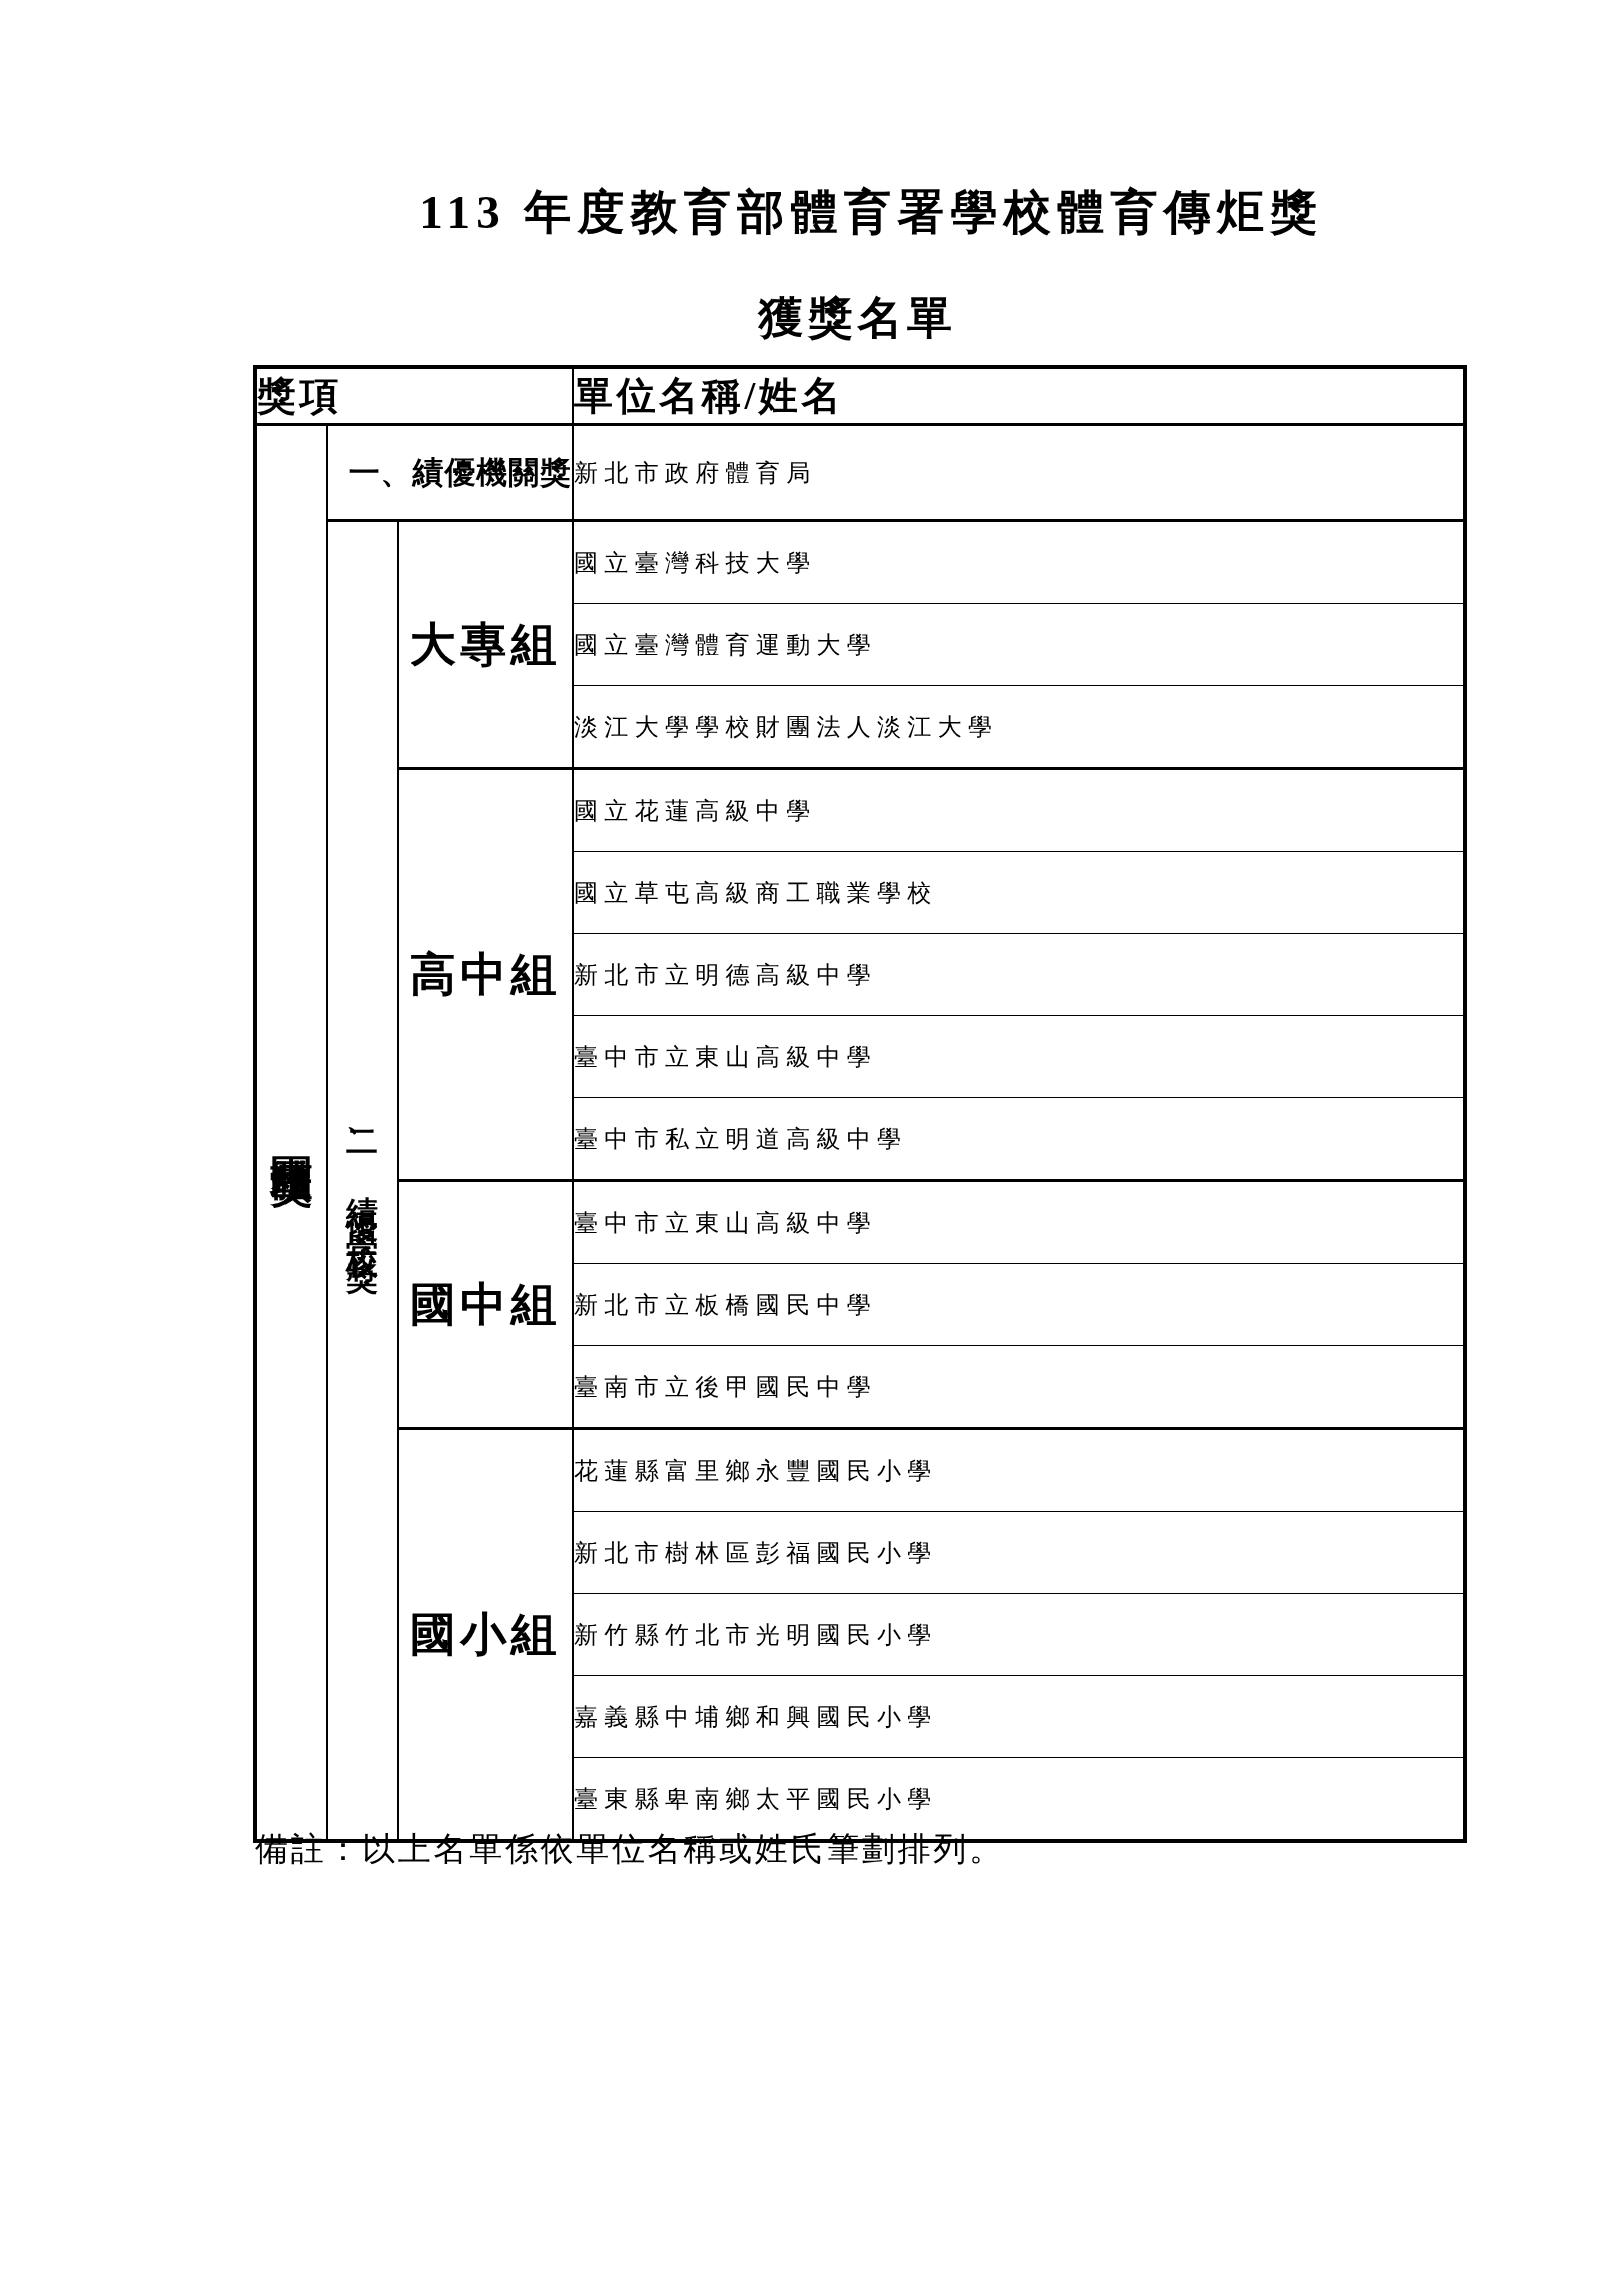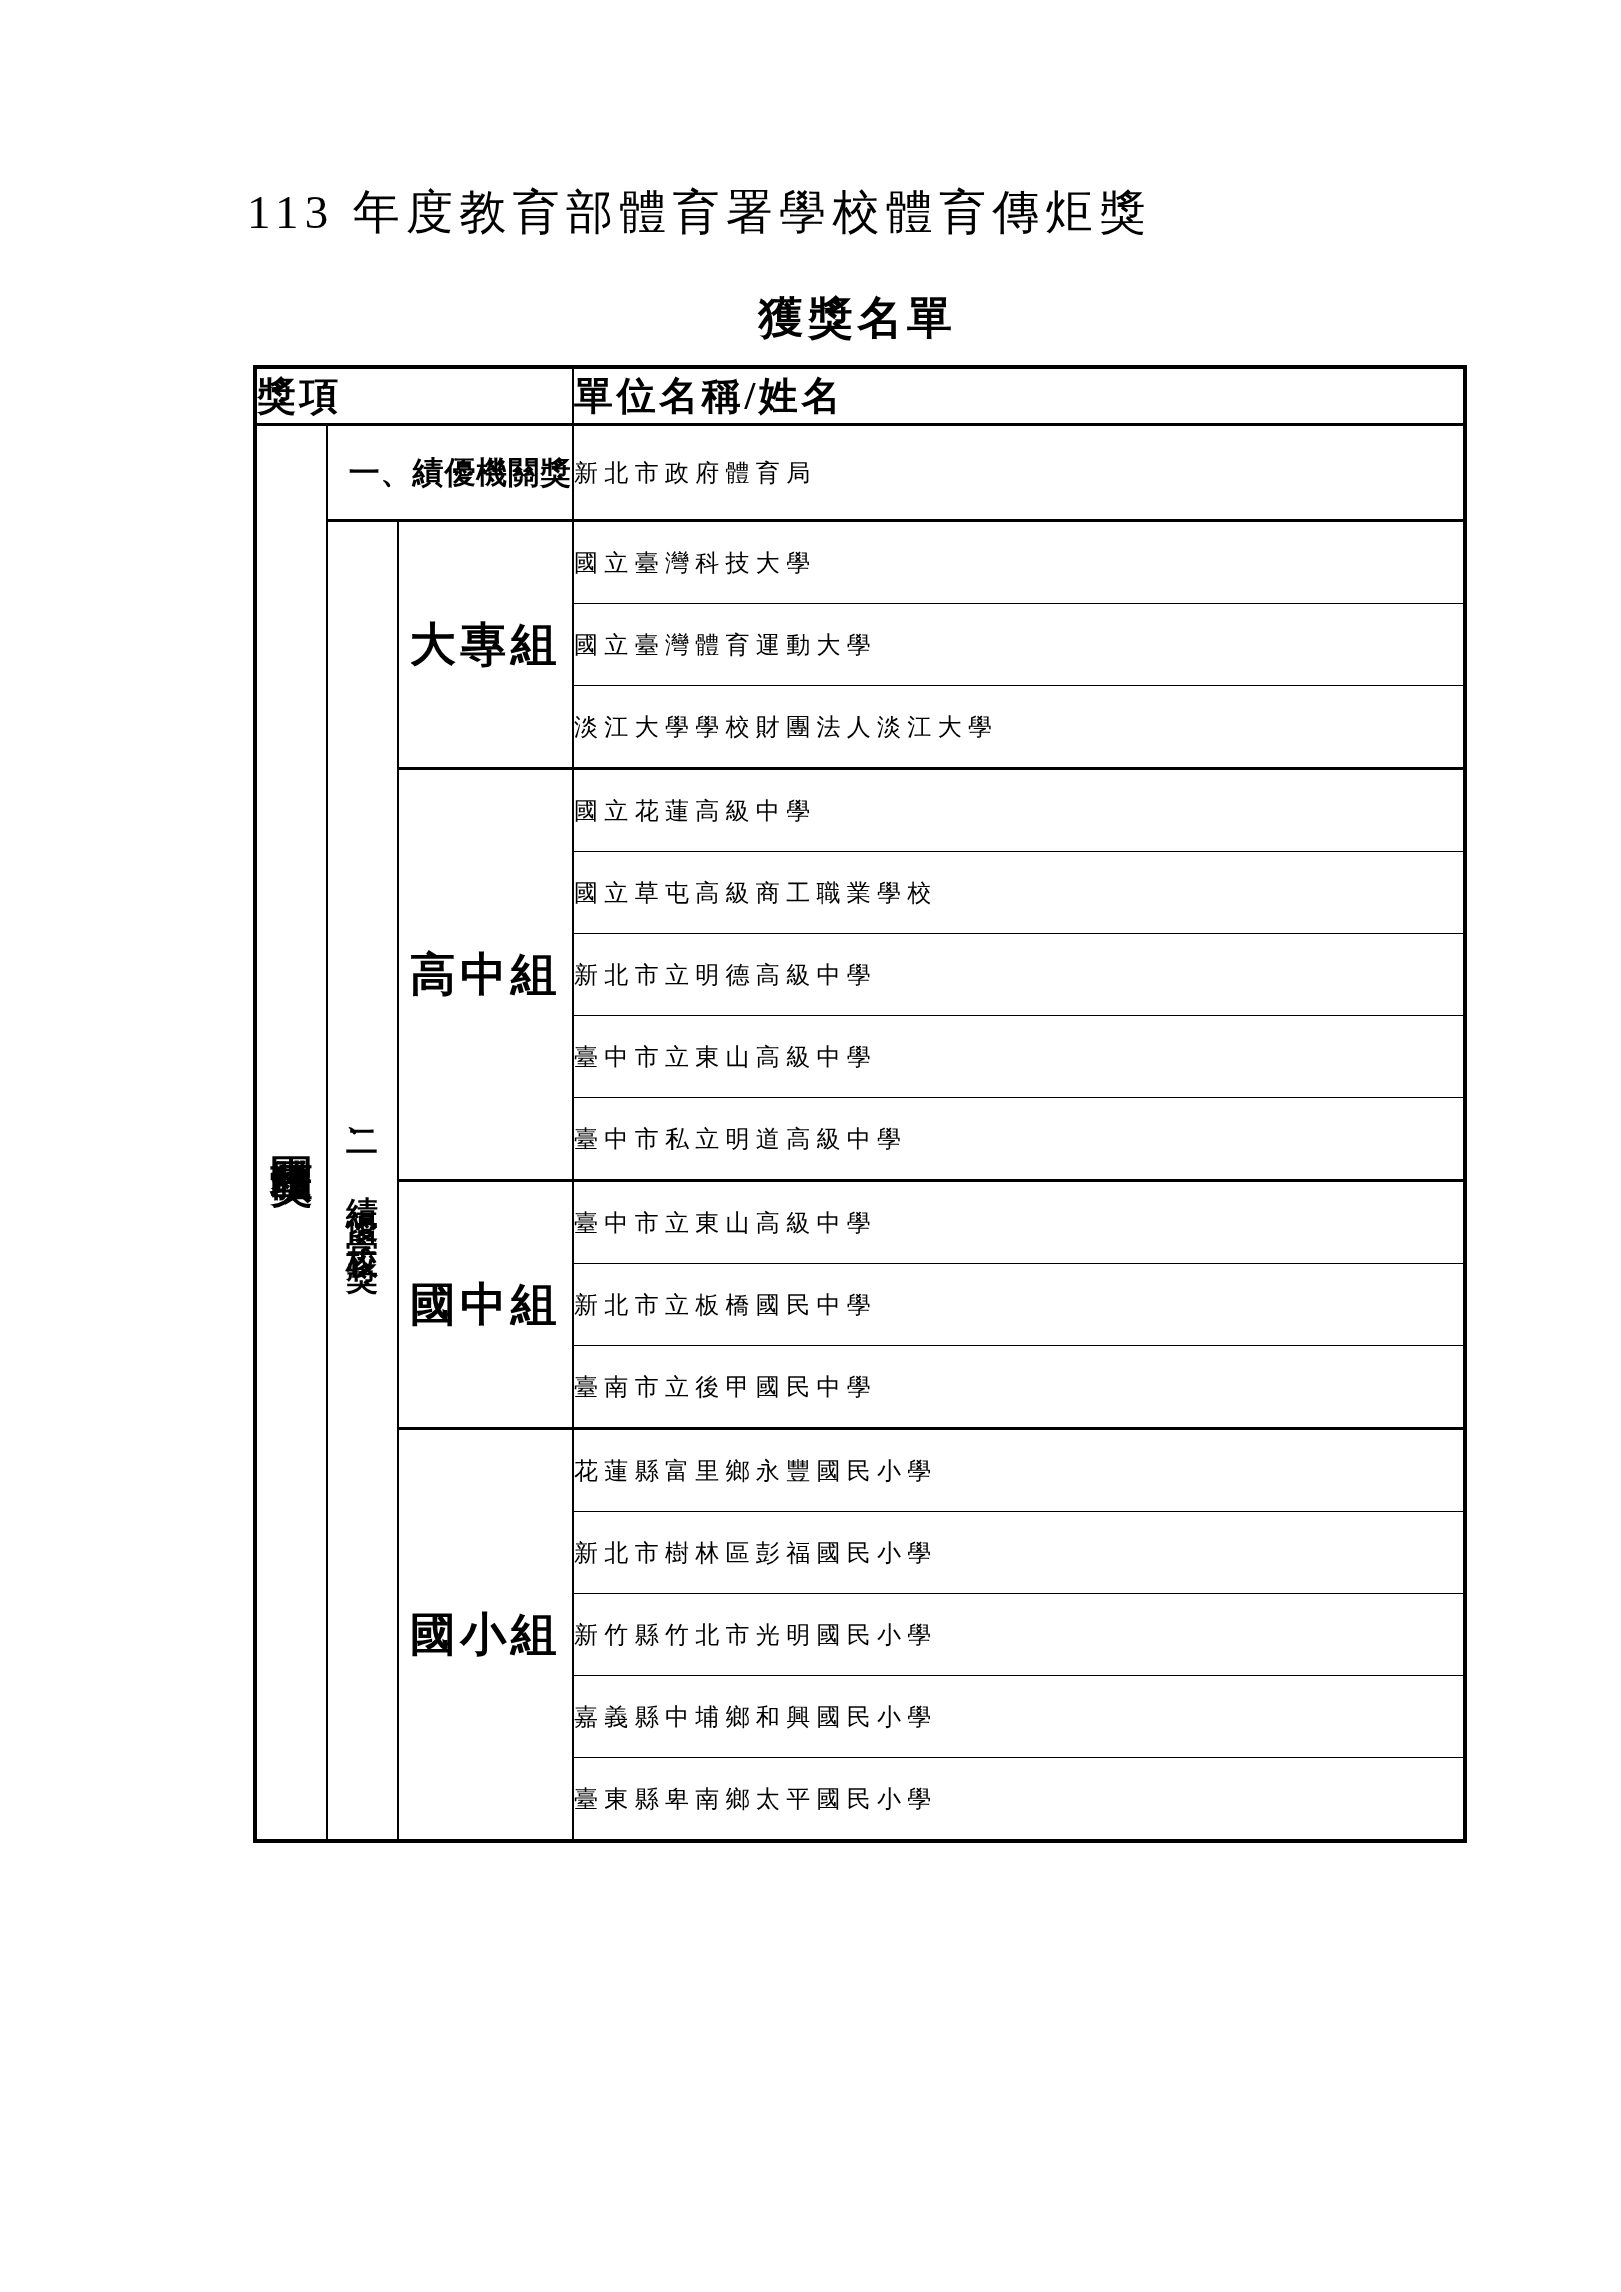--- a/index.html
+++ b/index.html
@@ -3,22 +3,22 @@
 <meta charset="utf-8">
 <style>
   html,body { margin:0; padding:0; background:#ffffff; }
   .page {
     position:relative; width:1621px; height:2293px;
     background:#ffffff; color:#000;
     font-family:"Liberation Serif","DejaVu Serif",serif;
     overflow:hidden;
   }
   .title {
-    position:absolute; left:247px; top:181px; width:1209px;
-    font-size:47px; font-weight:normal;
+    position:absolute; left:267px; top:181px; width:1209px;
+    text-align:center; font-size:47px; font-weight:bold;
     letter-spacing:6.3px; white-space:nowrap;
   }
   .subtitle {
     position:absolute; left:253px; top:288px; width:1209px;
     text-align:center; font-size:45px; font-weight:bold;
     letter-spacing:4.5px;
   }
   table.awards {
     position:absolute; left:253px; top:365px; width:1209px;
     border-collapse:collapse; table-layout:fixed;
@@ -136,15 +136,16 @@
         </tr>
         <tr class="school-row">
           <td class="unit">嘉義縣中埔鄉和興國民小學</td>
         </tr>
         <tr class="school-row">
           <td class="unit">臺東縣卑南鄉太平國民小學</td>
         </tr>
       </tbody>
   </table>
 
+  <div class="note">備註：以上名單係依單位名稱或姓氏筆劃排列。</div>
 
 </div>
 
 
 </body></html>

